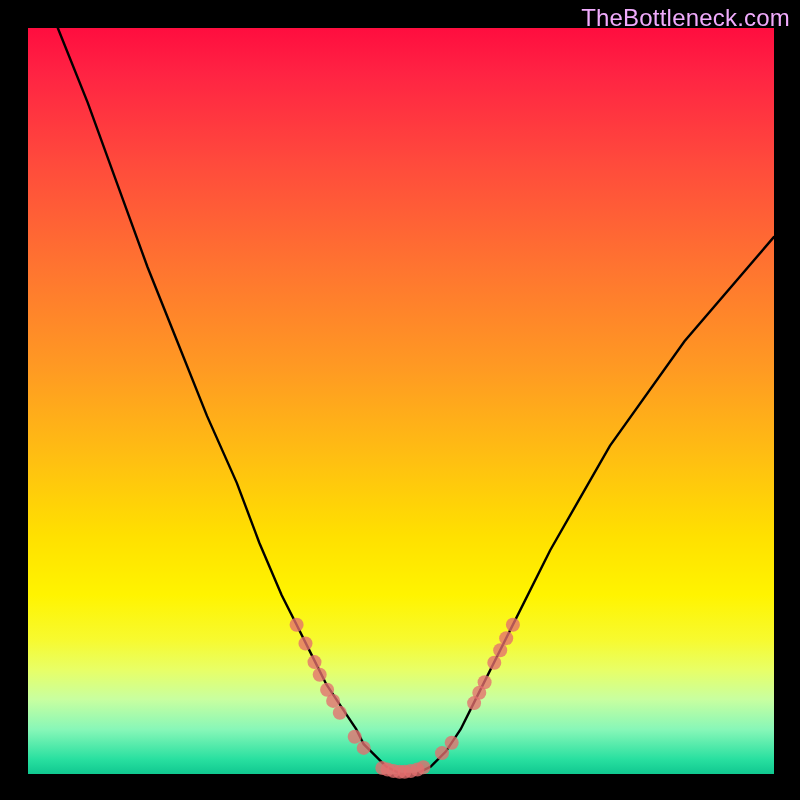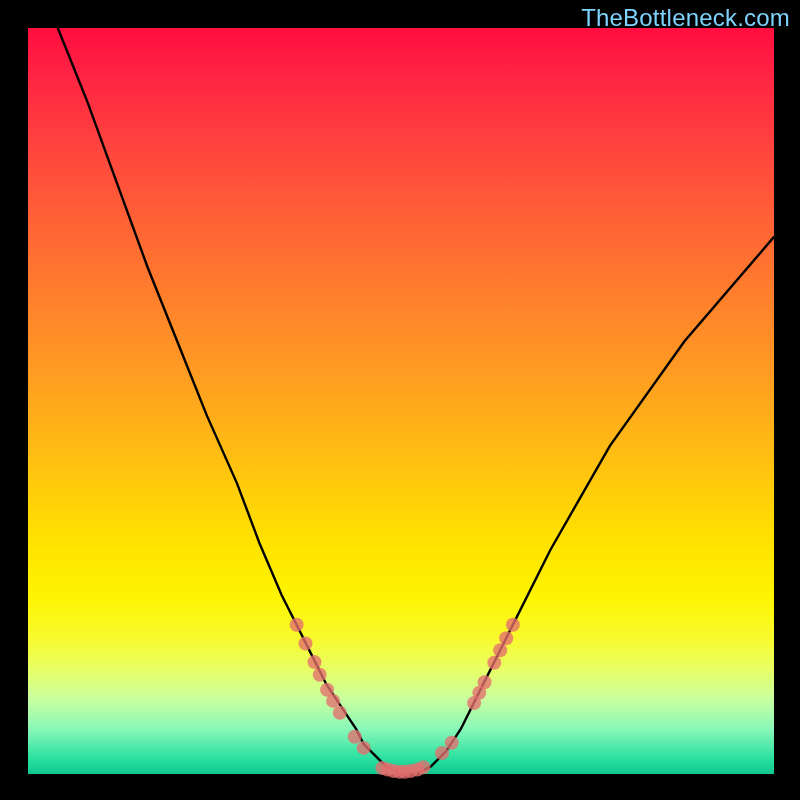--- a/index.html
+++ b/index.html
@@ -38,21 +38,21 @@
       #c8ffa0 90%,
       #88f7b8 94%,
       #29e0a0 98%,
       #10c890 100%
     );
   }
   .watermark {
     position: absolute;
     top: 4px;
     right: 10px;
-    color: #7dd3fc;
+    color: #f0abfc;
     font-size: 24px;
     font-weight: 500;
     letter-spacing: 0.2px;
     user-select: none;
   }
   svg.curve {
     position: absolute;
     left: 0; top: 0;
     width: 746px; height: 746px;
     overflow: visible;

